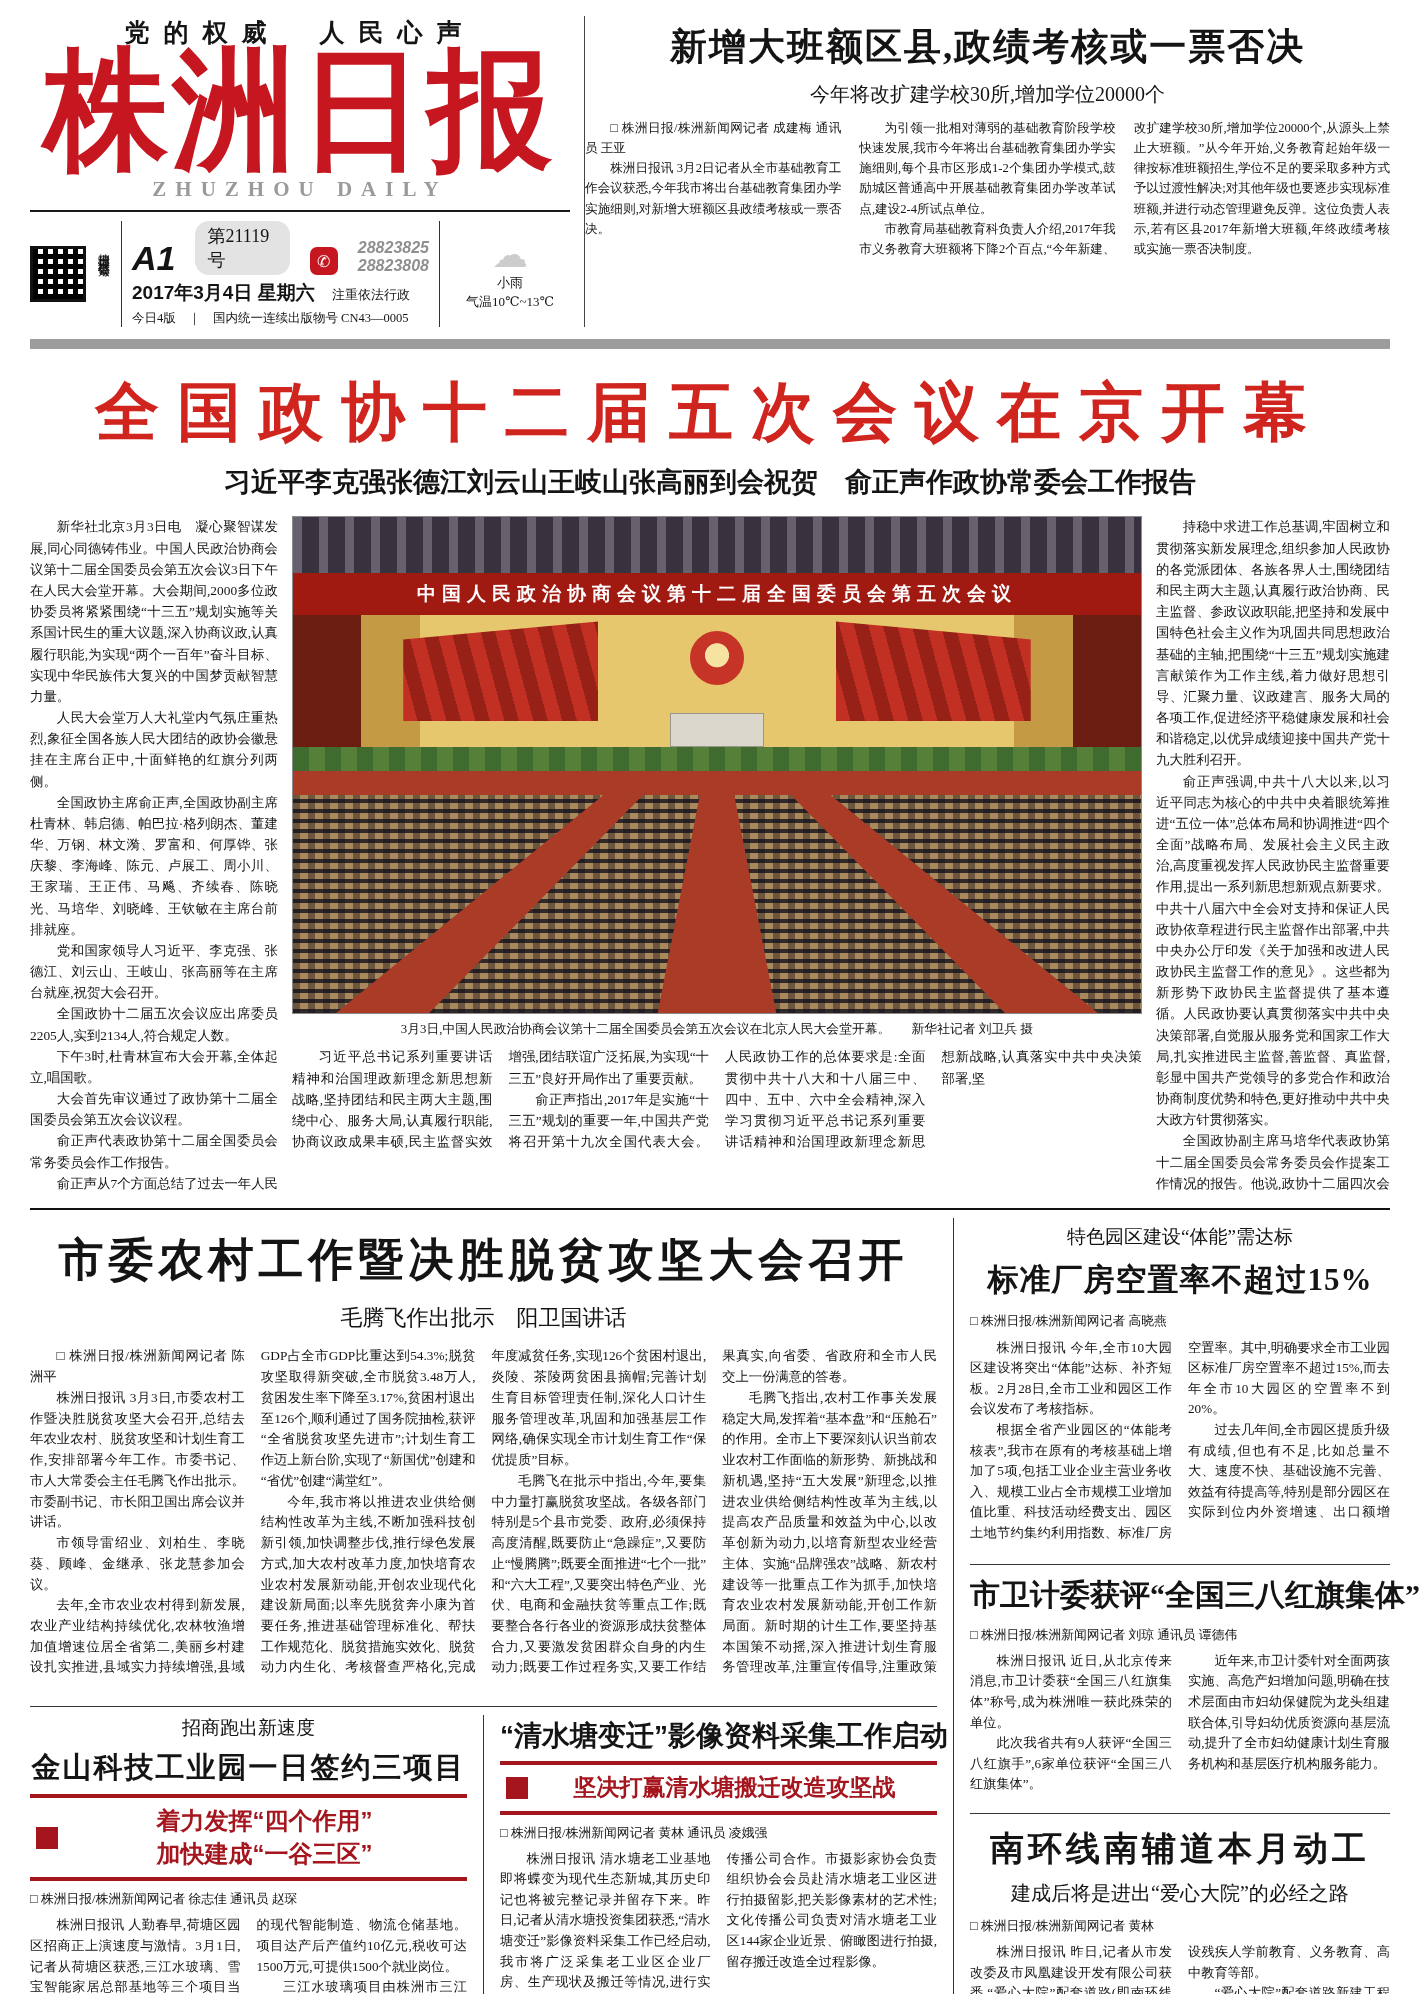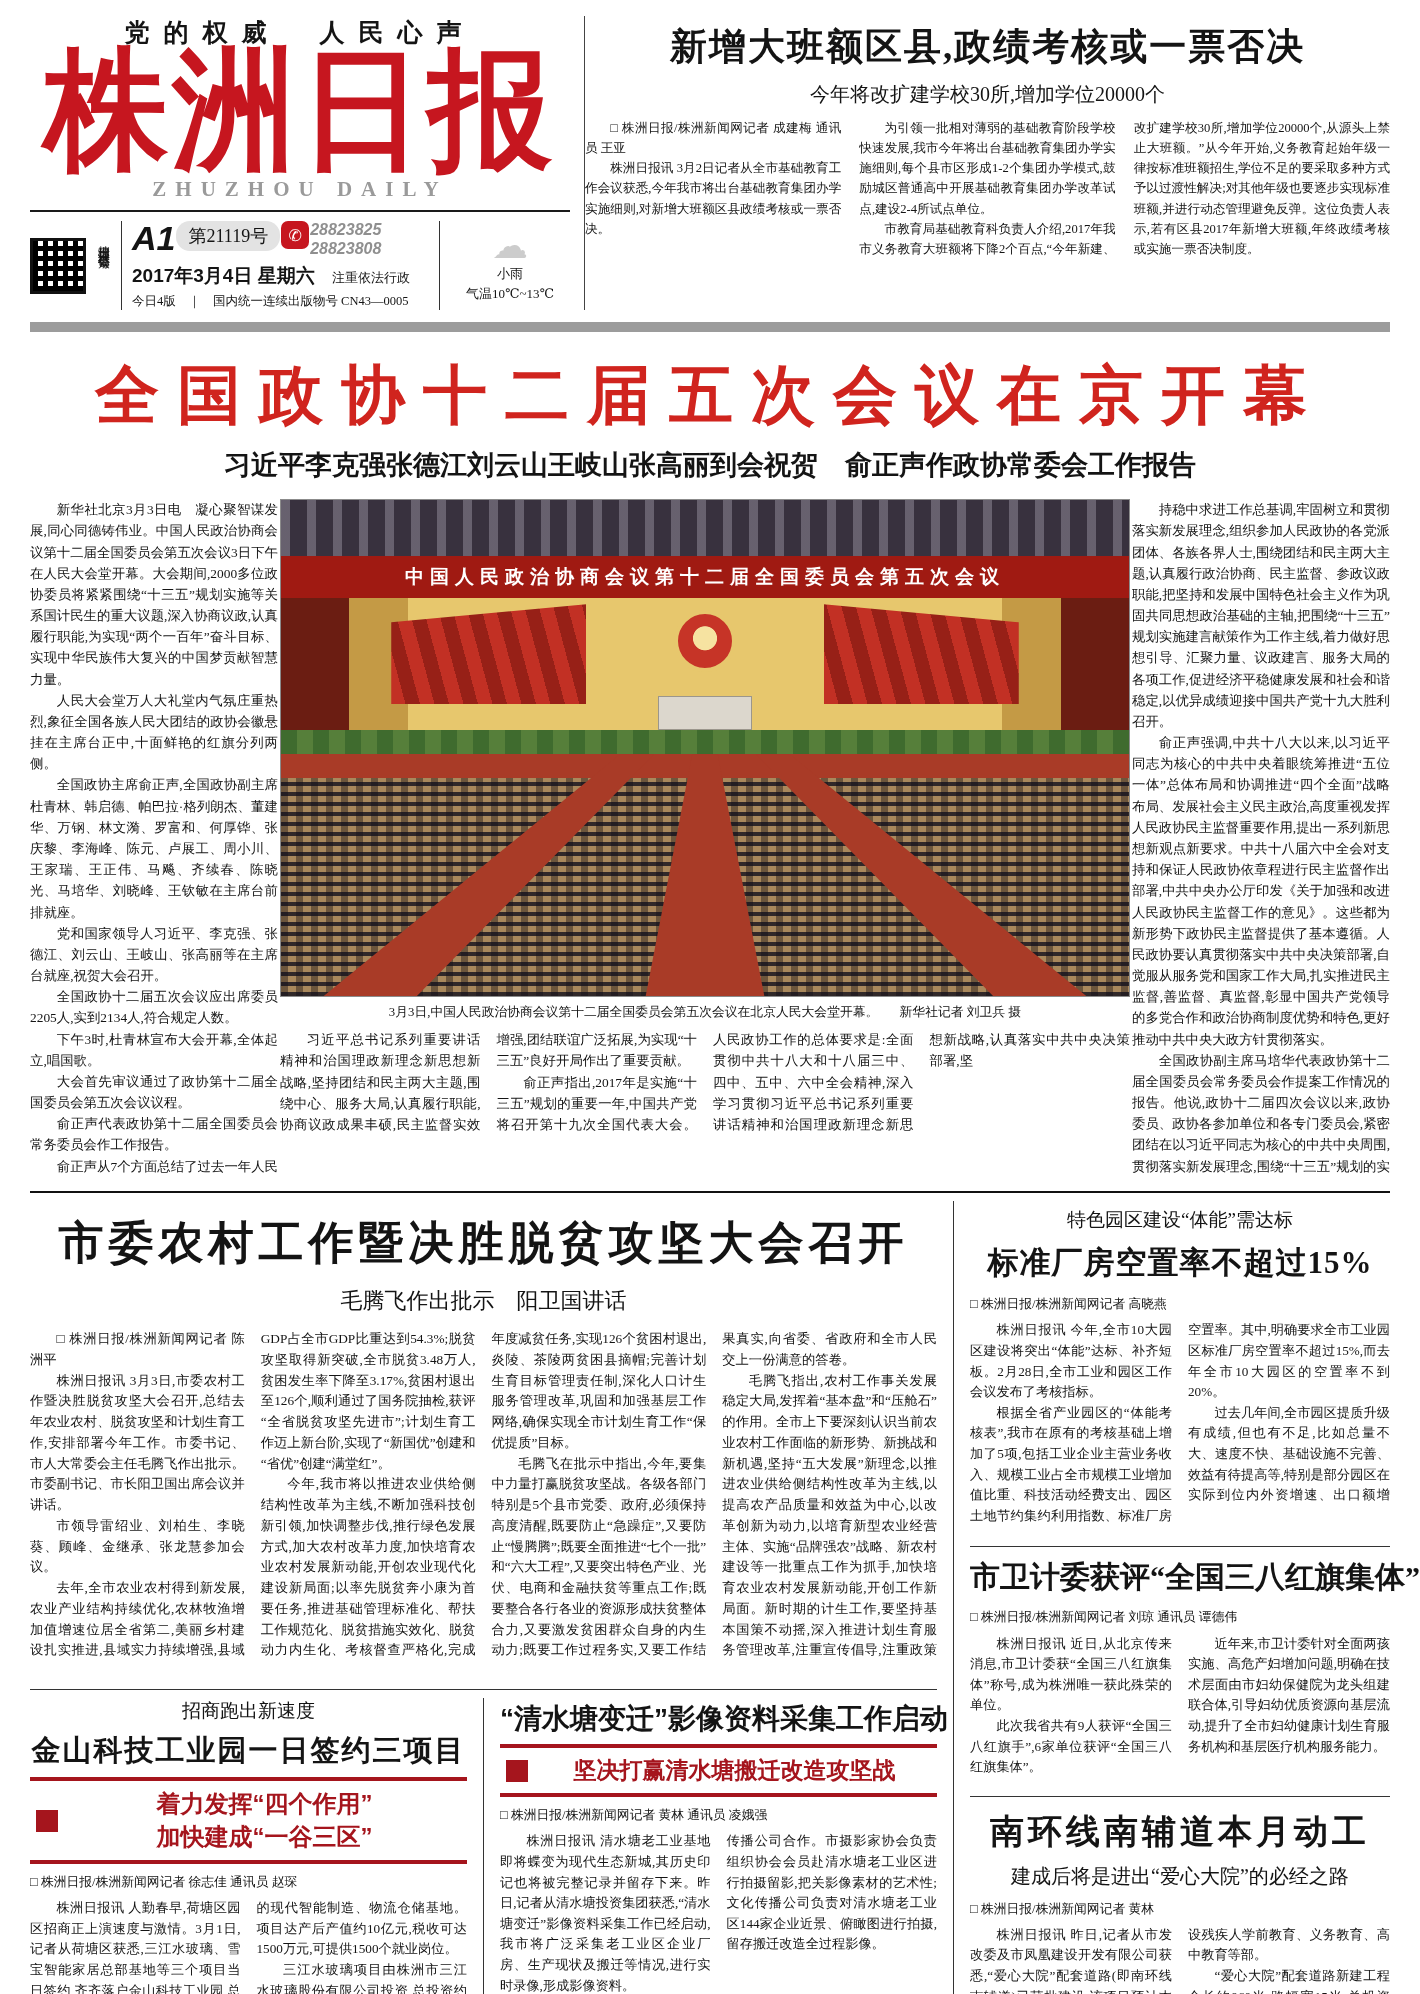--- a/index.html
+++ b/index.html
@@ -17,42 +17,42 @@
   .mast-title { text-align:center; font-size:124px; line-height:1.02; font-weight:900; color:#c6161f; letter-spacing:4px; transform:scaleY(1.06); }
   .mast-en { text-align:center; color:#9a9a9a; font-size:21px; letter-spacing:9px; font-weight:bold; margin-top:2px; }
   .infobar { border-top:2px solid #1a1a1a; margin-top:8px; padding-top:9px; display:flex; align-items:center; gap:10px; }
   .qr { width:56px; height:56px; flex:none; border:3px solid #111; box-sizing:border-box;
         background-image:
           repeating-linear-gradient(90deg,#000 0 5px, rgba(0,0,0,0) 5px 10px),
           repeating-linear-gradient(0deg,#000 0 5px, #fff 5px 10px); }
   .wechat-label { writing-mode:vertical-rl; font-size:12px; line-height:1.25; letter-spacing:1px; height:60px; }
   .vdiv { width:1px; background:#333; align-self:stretch; }
   .info-mid { flex:1; }
-  .info-row1 { display:flex; align-items:flex-start; gap:1px; }
+  .info-row1 { display:flex; align-items:flex-end; gap:20px; }
   .a1 { font-size:34px; font-weight:900; font-style:italic; font-family:"Liberation Sans",sans-serif; line-height:1; }
   .issue-pill { background:#e3e3e3; border-radius:14px; padding:3px 12px; font-size:18px; }
   .phone-ic { width:28px; height:28px; border-radius:7px; background:#c6161f; color:#fff; display:flex; align-items:center; justify-content:center; font-size:16px; flex:none; }
   .phones { color:#8f8f8f; font-weight:bold; font-style:italic; font-size:16px; line-height:1.15; font-family:"Liberation Sans",sans-serif; }
   .info-row2 { font-size:19px; font-weight:bold; margin-top:5px; font-family:"Liberation Sans",sans-serif; }
   .lunar { font-size:13px; font-weight:normal; margin-left:12px; }
   .info-row3 { font-size:12.5px; margin-top:4px; }
   .weather { width:120px; flex:none; text-align:center; font-size:13px; line-height:1.5; }
   .cloud { font-size:36px; color:#cccccc; line-height:1; }
 
   .edu { flex:1; border-left:1px solid #444; margin-left:14px; }
   .edu-hl { text-align:center; font-size:37px; font-weight:900; letter-spacing:2px; margin-top:6px; }
   .edu-sub { text-align:center; font-size:20px; margin:9px 0 10px; }
   .edu-body { column-count:3; column-gap:18px; font-size:12.6px; line-height:1.6; height:158px; overflow:hidden; }
 
   .graybar { height:10px; background:#9c9c9c; margin-top:12px; }
 
   
   .lead-hl { color:#d0241e; text-align:center; font-size:64px; font-weight:900; letter-spacing:18px; margin:20px 0 8px; font-family:"Liberation Sans",sans-serif; white-space:nowrap; }
   .lead-sub { text-align:center; font-size:27px; font-weight:bold; margin-bottom:16px; }
-  .lead-body { display:flex; gap:2px; }
+  .lead-body { display:flex; gap:14px; }
   .lead-left { width:248px; flex:none; height:678px; overflow:hidden; font-size:13.4px; line-height:1.58; }
   .lead-center { width:850px; flex:none; }
   .lead-right { flex:1; height:678px; overflow:hidden; font-size:13.4px; line-height:1.58; }
 
   .photo { height:498px; display:flex; flex-direction:column; border:1px solid #8b8b8b; box-sizing:border-box; }
   .ph-top { height:56px; background-color:#38313e;
             background-image:repeating-linear-gradient(90deg, rgba(225,220,235,0.28) 0 9px, rgba(0,0,0,0) 9px 26px); }
   .ph-banner { height:42px; background:#a01a12; display:flex; align-items:center; justify-content:center; }
   .banner-text { color:#fff; font-size:19px; letter-spacing:6px; font-weight:bold; font-family:"Liberation Sans",sans-serif; }
   .ph-stage { height:156px; position:relative;

